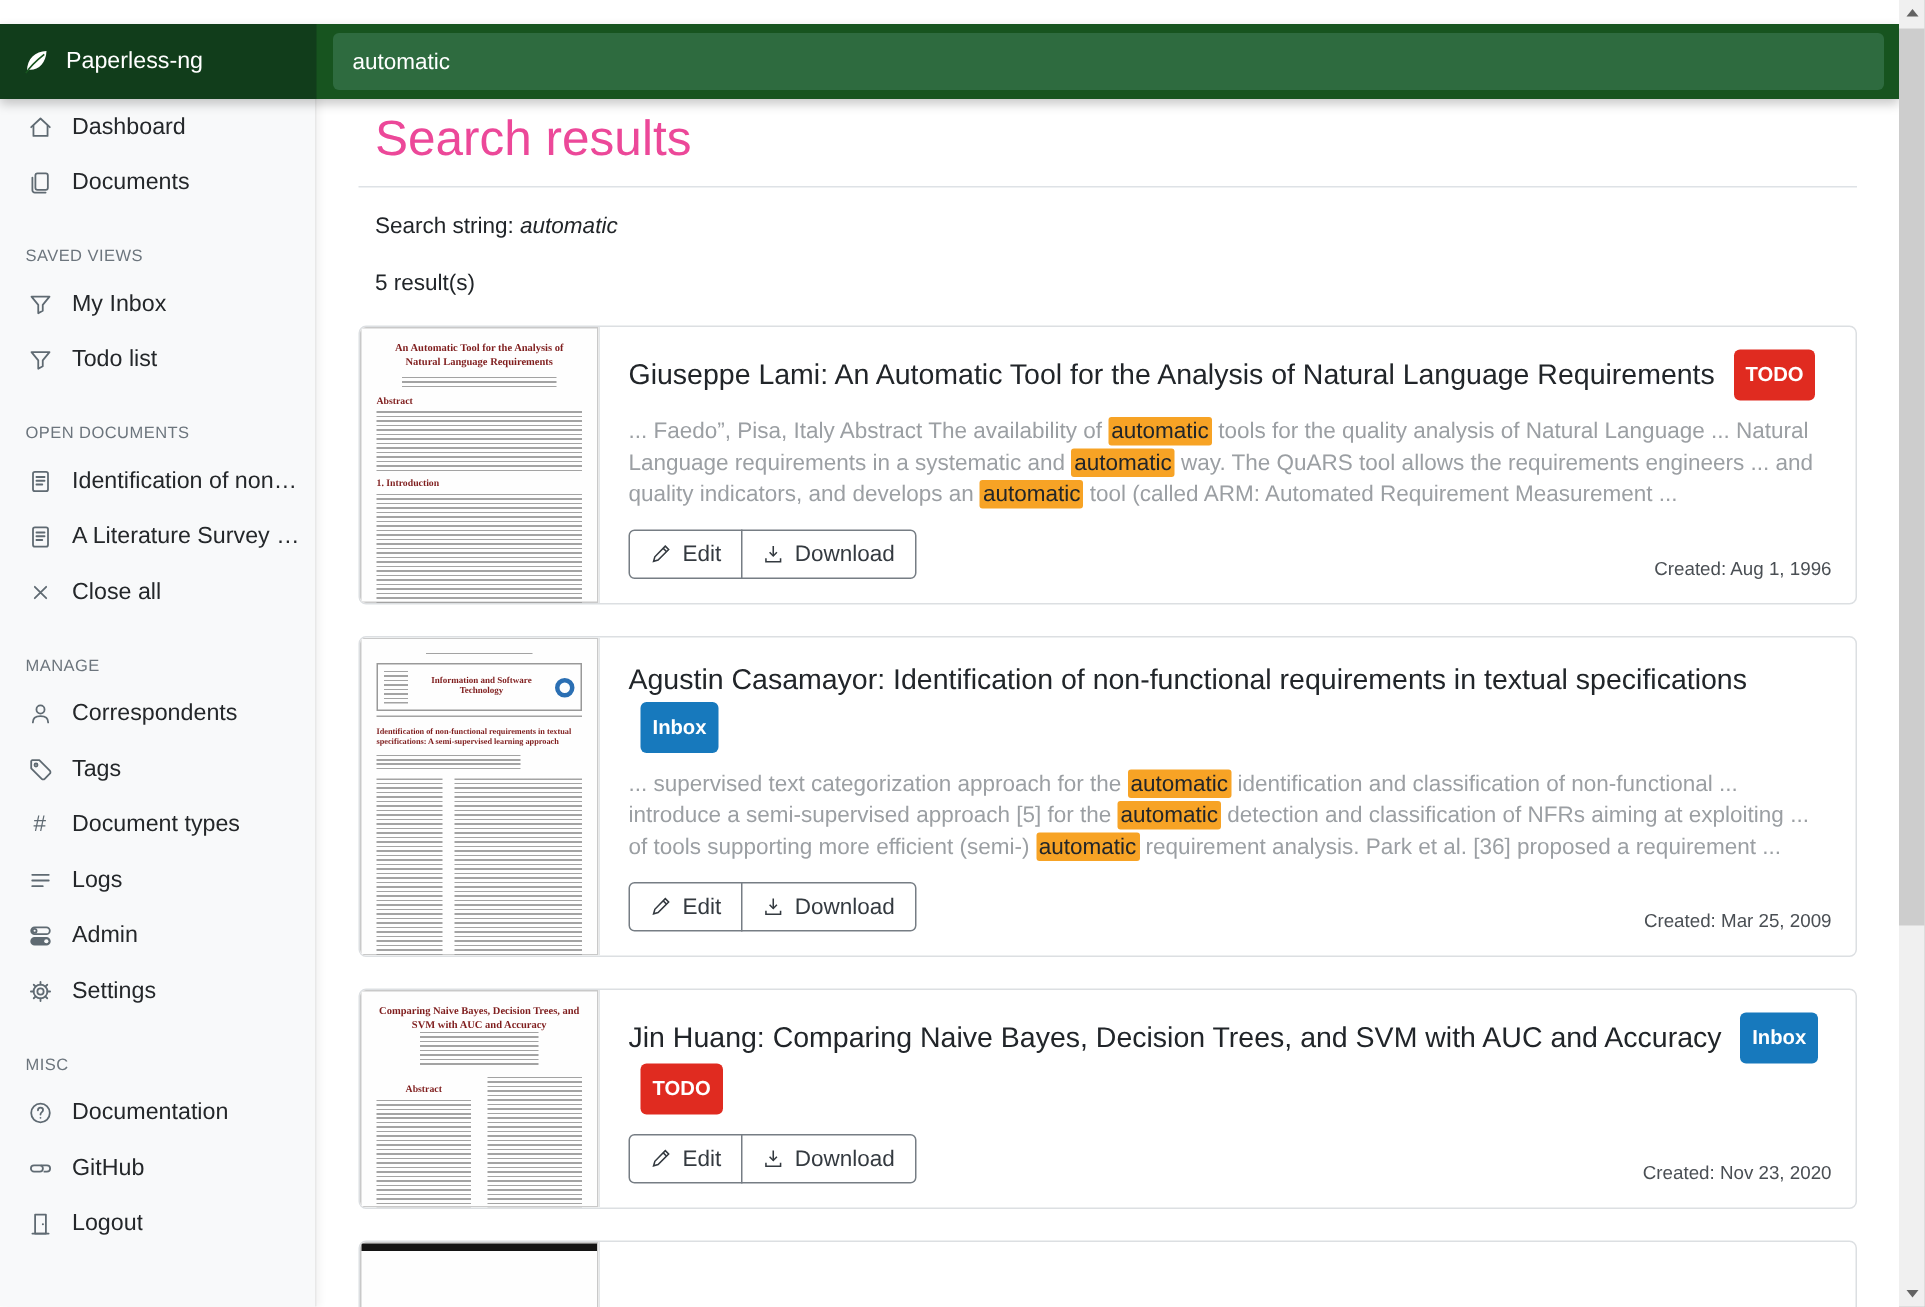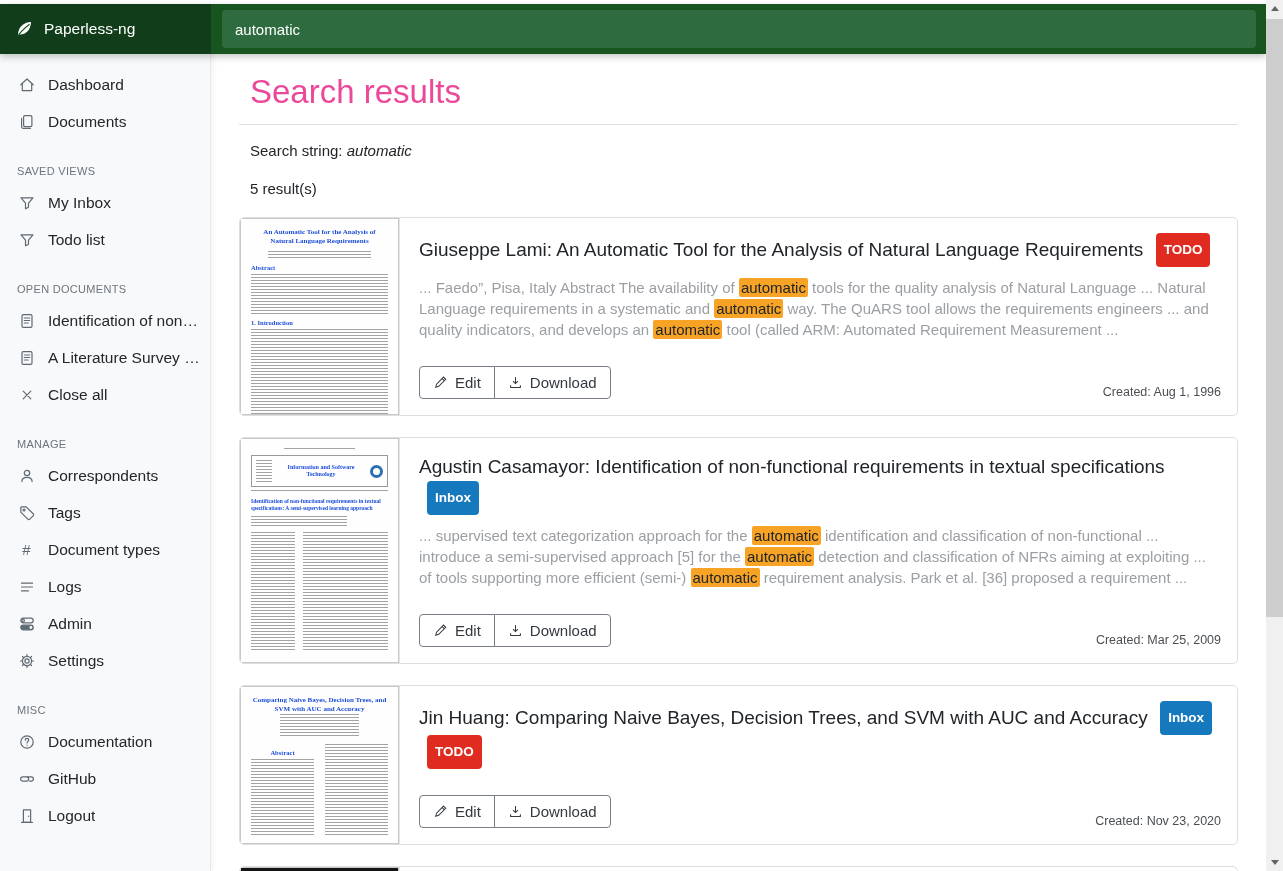--- a/index.html
+++ b/index.html
@@ -1,20 +1,20 @@
 <!DOCTYPE html>
 <html><head>
 <meta charset="utf-8">
 <style>
   * { margin:0; padding:0; box-sizing:border-box; }
   html,body { width:1283px; height:871px; overflow:hidden; background:#fff;
               font-family:"Liberation Sans", sans-serif; color:#212529; }
 
   
-  .navbar { position:fixed; top:4px; left:0; width:1266px; height:50px; z-index:50;
+  .navbar { position:fixed; top:16px; left:0; width:1266px; height:50px; z-index:50;
             display:flex; background:#17541f; box-shadow:0 3px 7px rgba(0,0,0,.22); }
   .brand { width:211px; height:50px; background:#113d1b; display:flex; align-items:center;
            gap:10px; padding-left:14px; color:#fff; font-size:15.5px; flex:none; }
   .brand-icon svg { display:block; }
   .nav-search { flex:1; display:flex; align-items:center; padding:6px 10px 6px 11px; }
   .nav-search input { width:100%; height:38px; background:#2e6b3f; border:none; border-radius:4px;
                       color:#fff; font-size:15px; padding:0 13px; outline:none;
                       font-family:"Liberation Sans", sans-serif; }
 
   
@@ -45,34 +45,34 @@
   .thumb { width:160px; flex:none; position:relative; overflow:hidden; background:#fdfdfd;
            border-right:1px solid #e3e6e8; cursor:pointer; }
   .card-body { flex:1; padding:15px 16px 16px 19px; display:flex; flex-direction:column; }
   .title-line { line-height:27px; }
   .doc-title { font-size:19px; color:#212529; text-decoration:none; cursor:pointer; }
   .badge { display:inline-block; color:#fff; font-weight:bold; font-size:13.5px;
            padding:3px 8px 4px 8px; border-radius:4px; margin-left:8px; vertical-align:2px; }
   .snippet { margin-top:10px; font-size:15px; line-height:21px; color:#9b9fa3; }
   .snippet mark { background:#f7a325; color:#212529; padding:1px 2px; border-radius:2px; }
   .card-footer { margin-top:13px; display:flex; align-items:flex-end; justify-content:space-between; }
-  .btn-group { display:inline-flex;margin-top:13px; }
+  .btn-group { display:inline-flex; }
   .btn { display:inline-flex; align-items:center; gap:7px; background:#fff; color:#343a40;
          border:1px solid #767d84; font-size:15px; padding:5px 13px; height:33px; cursor:pointer;
          font-family:"Liberation Sans", sans-serif; }
   .btn svg { display:block; }
   .btn:first-child { border-radius:4px 0 0 4px; }
   .btn:last-child { border-radius:0 4px 4px 0; margin-left:-1px; }
   .created { font-size:12.5px; color:#4a4f54; }
   .card.partial { margin-bottom:0; height:120px; }
   .card.partial .card-body { visibility:hidden; }
 
   
   .mini-page { position:absolute; inset:0; background:#fefefe; border:1px solid #c9c9c9;
-               padding:9px 10px; font-family:"Liberation Serif", serif; color:#1d4ed8; }
+               padding:9px 10px; font-family:"Liberation Serif", serif; color:#7f1d1d; }
   .tl { background-image:repeating-linear-gradient(to bottom,#a3a3a3 0 1px,transparent 1px 3px); }
   .tl.c { margin-left:auto; margin-right:auto; }
   .mp-title1 { font-size:7px; font-weight:bold; text-align:center; line-height:9px; }
   .mp-h { font-size:6.5px; font-weight:bold; margin:5px 0 3px 0; }
   .mp-clines { width:75%; height:8px; margin:5px auto 0 auto; }
   .mp-box { border:1px solid #999; margin-top:4px; height:32px; display:flex; align-items:center;
             gap:4px; padding:2px 4px; }
   .mp-journal { flex:1; font-size:6px; font-weight:bold; text-align:center; line-height:7px; }
   .mp-ring { width:13px; height:13px; border:3px solid #2b6fb3; border-radius:50%; flex:none; }
   .mp-title2 { font-size:5.5px; font-weight:bold; line-height:7px; margin-top:5px; }

